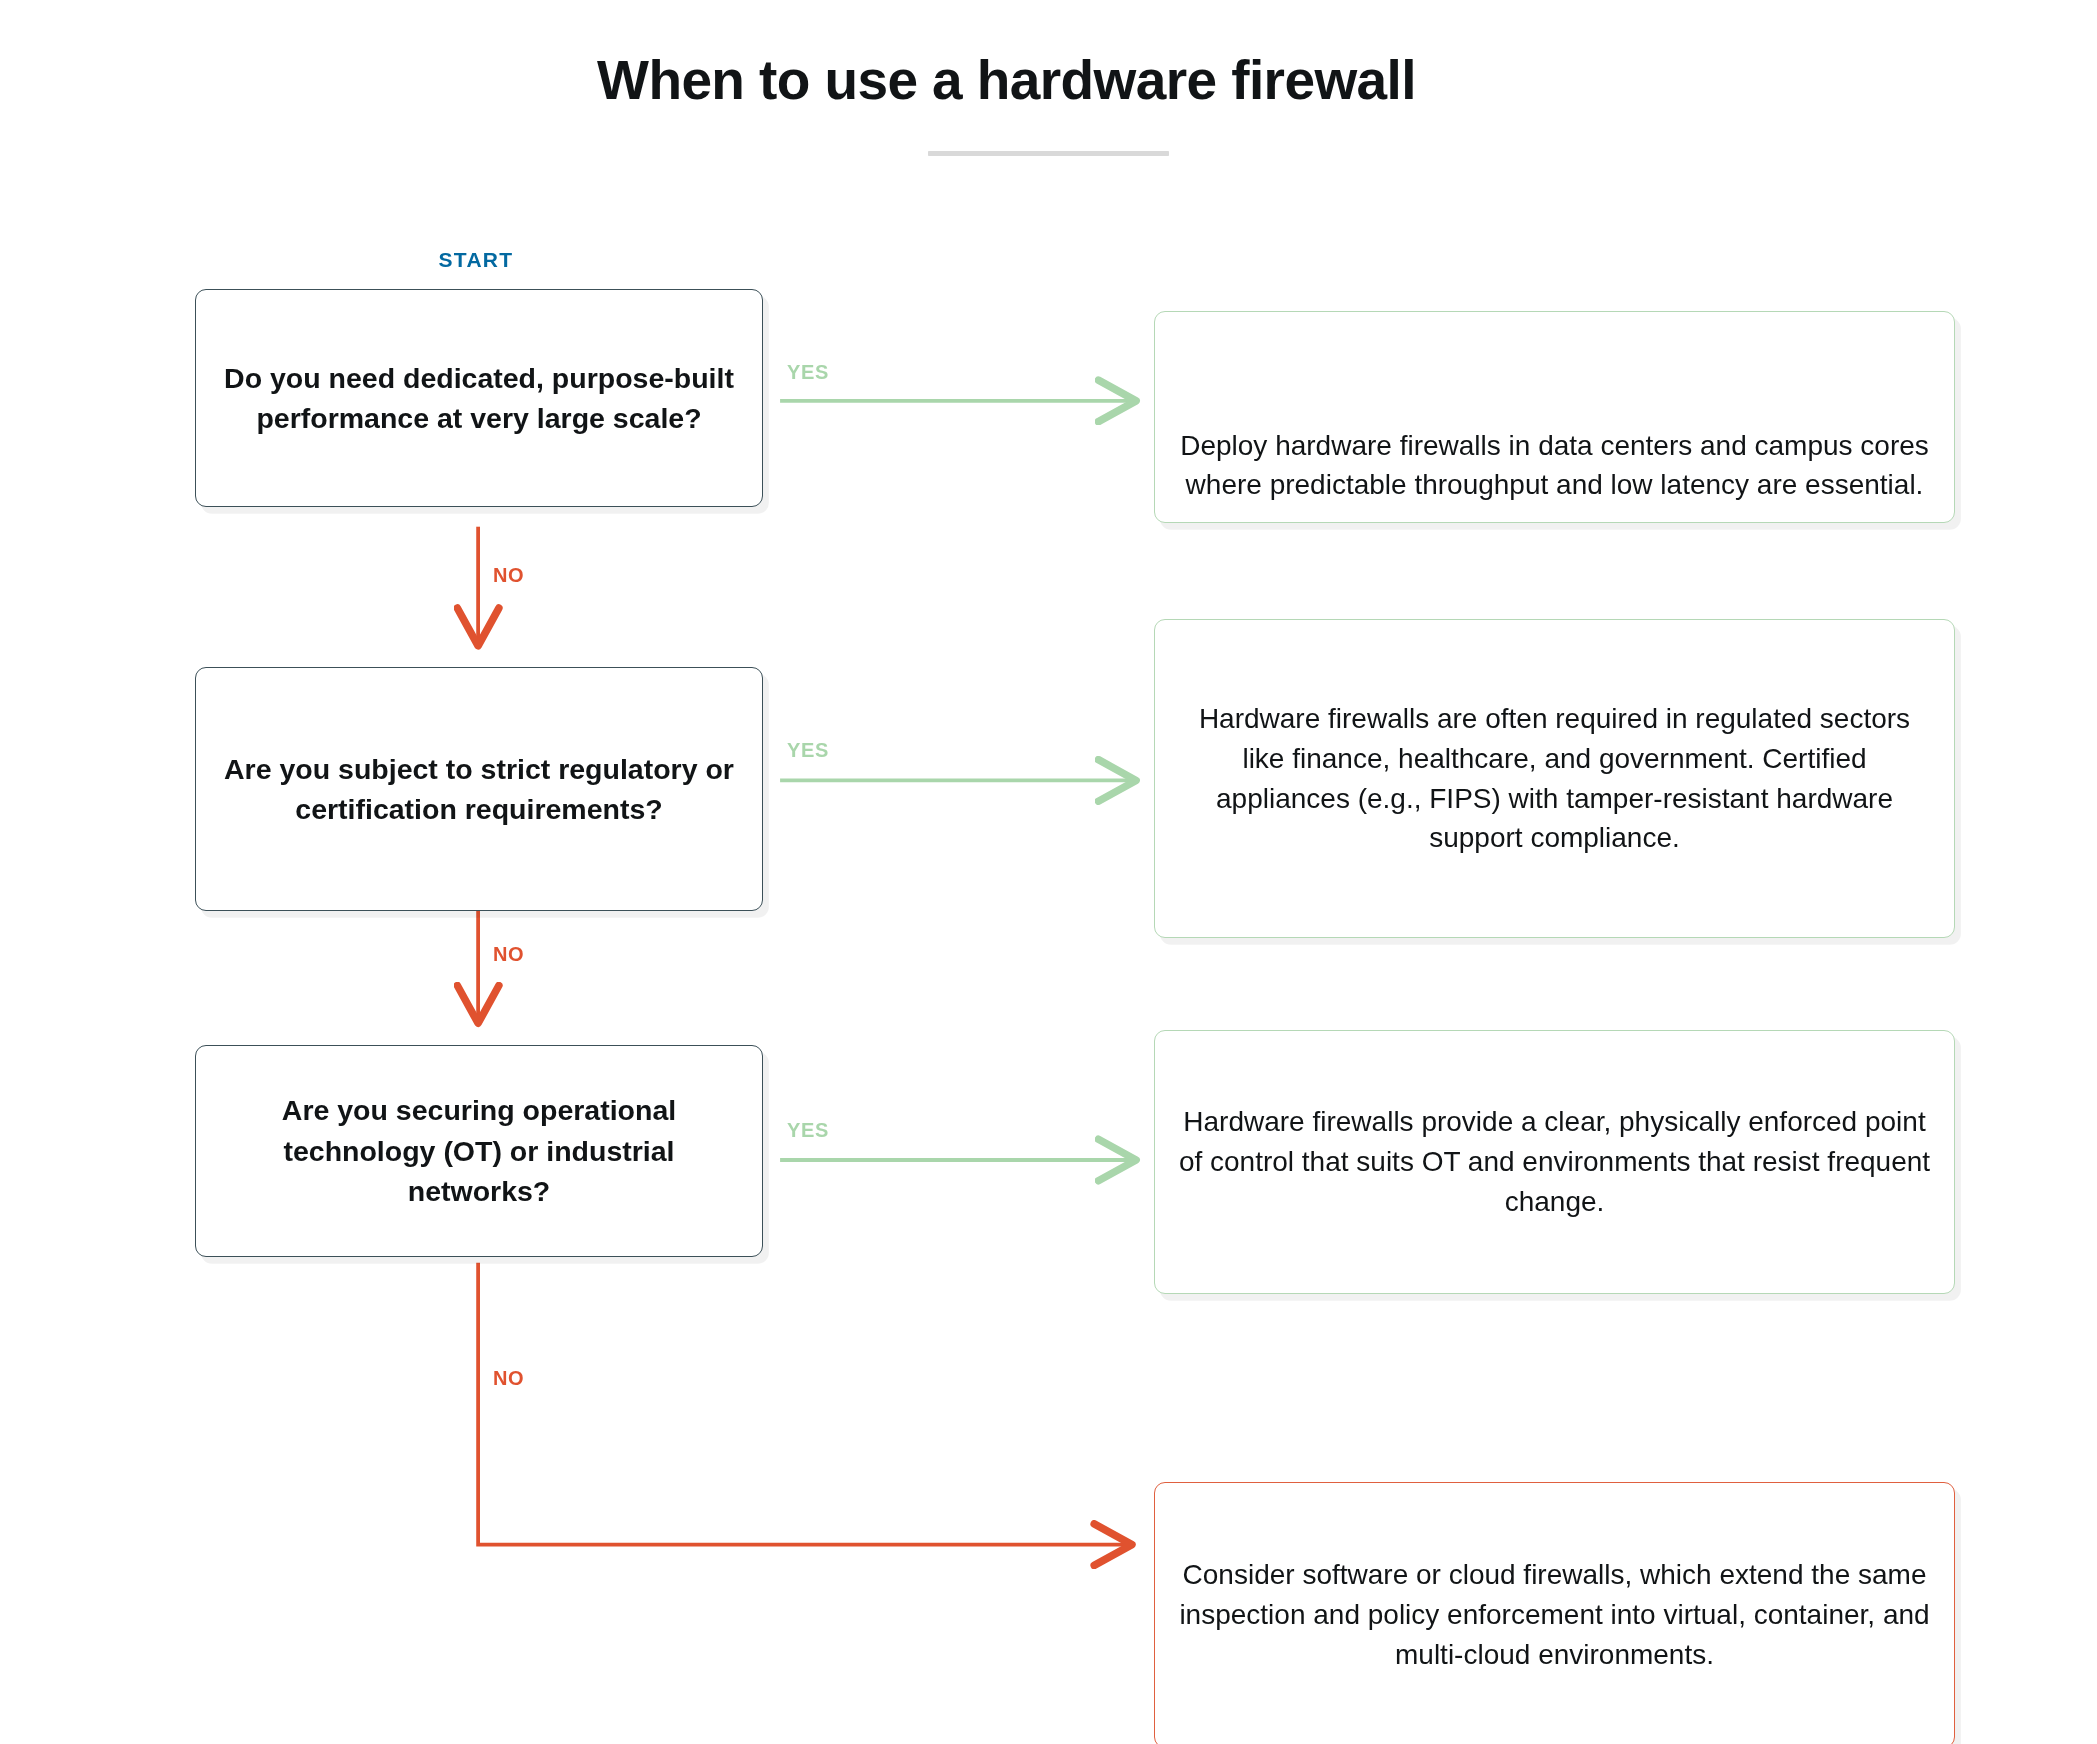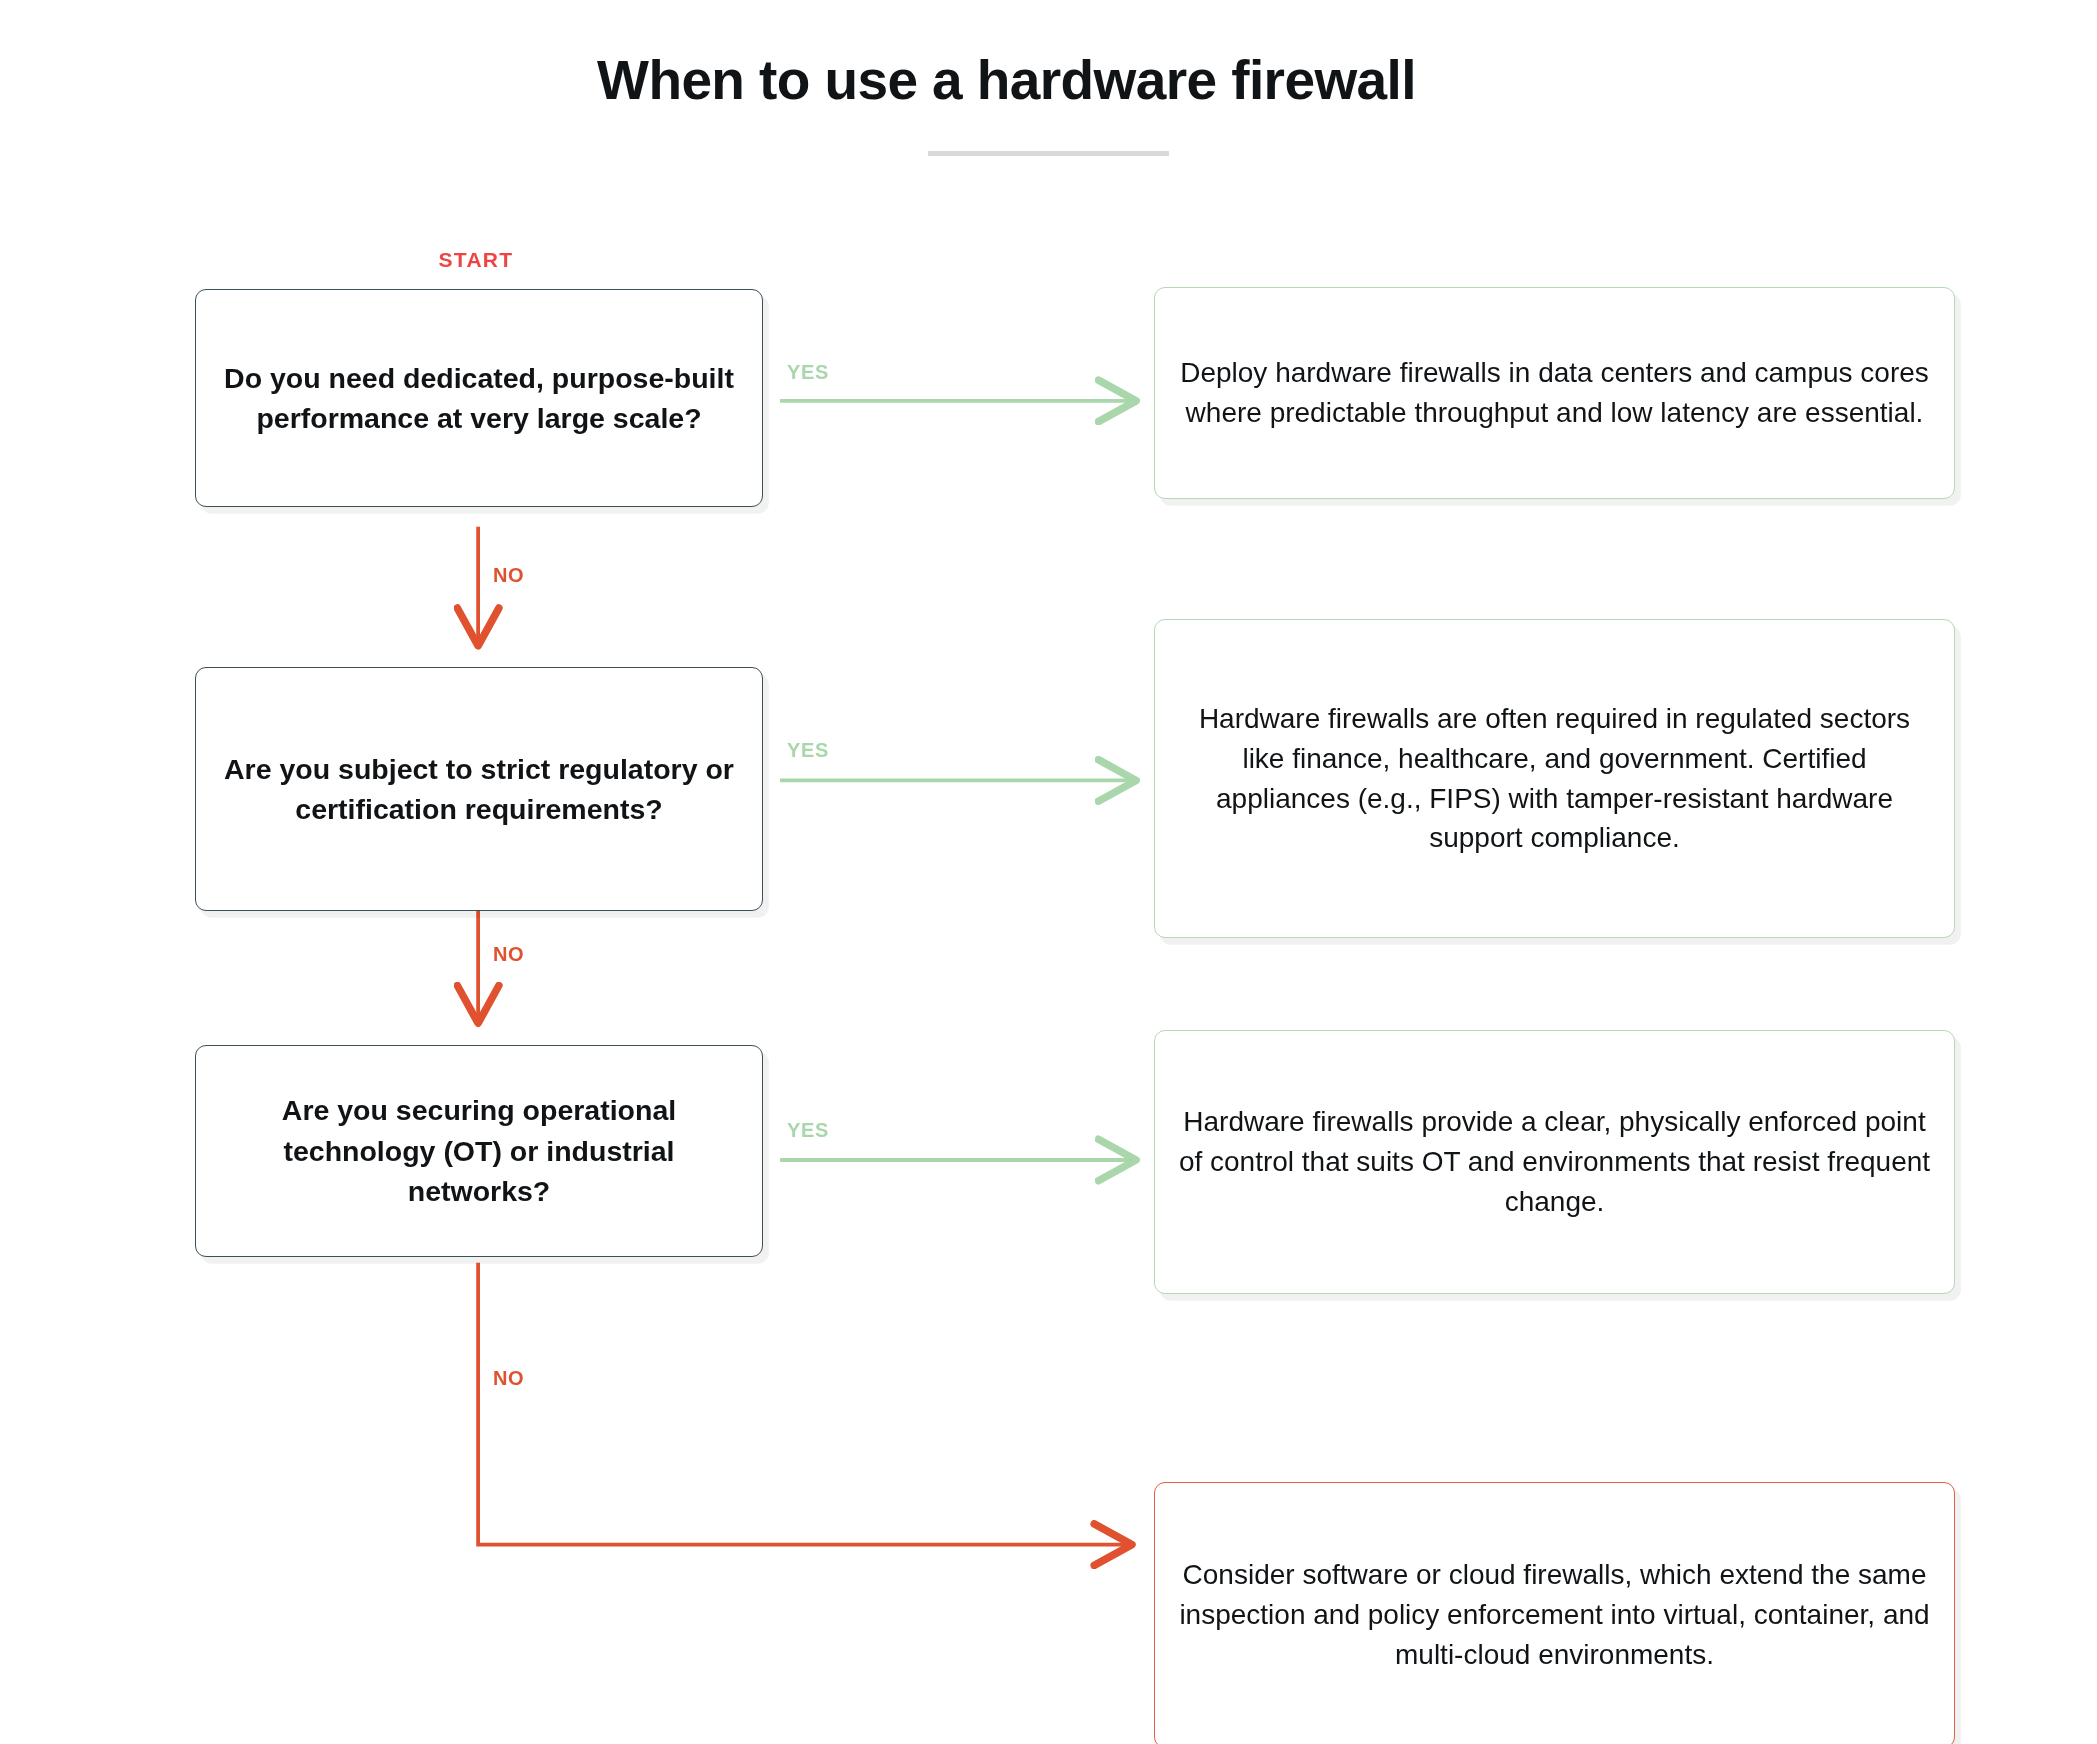--- a/index.html
+++ b/index.html
@@ -39,21 +39,21 @@
     box-shadow:5.9px 6.7px 0 0 rgba(0,0,0,0.055);
   }
   .outcome-red{
     border:1.7px solid #e0603f;
     box-shadow:5.9px 6.7px 0 0 rgba(0,0,0,0.055);
   }
 
   
   #start-label{
     position:absolute;left:371px;top:248px;width:210px;text-align:center;
-    font-size:21px;font-weight:700;color:#ef4444;letter-spacing:1.3px;
+    font-size:21px;font-weight:700;color:#0369a1;letter-spacing:1.3px;
   }
 
   
   .edge-label{
     position:absolute;font-size:20px;font-weight:700;letter-spacing:0.6px;
   }
   .lbl-yes{color:#a9d6ab;}
   .lbl-no{color:#e0522f;}
 
   
@@ -104,21 +104,21 @@
 </div>
 
 <div class="node decision" style="left:195px;top:667px;width:568px;height:244px;">
   <span class="node-text">Are you subject to strict regulatory or certification requirements?</span>
 </div>
 
 <div class="node decision" style="left:195px;top:1045px;width:568px;height:212px;">
   <span class="node-text">Are you securing operational technology (OT) or industrial networks?</span>
 </div>
 
-<div class="node outcome-green" style="left:1154px;top:287px;width:801px;height:212px;">
+<div class="node outcome-green" style="left:1154px;top:311px;width:801px;height:212px;align-items:flex-end;">
   <span class="node-text">Deploy hardware firewalls in data centers and campus cores where predictable throughput and low latency are essential.</span>
 </div>
 
 <div class="node outcome-green" style="left:1154px;top:619px;width:801px;height:319px;">
   <span class="node-text">Hardware firewalls are often required in regulated sectors like finance, healthcare, and government. Certified appliances (e.g., FIPS) with tamper-resistant hardware support compliance.</span>
 </div>
 
 <div class="node outcome-green" style="left:1154px;top:1030px;width:801px;height:264px;">
   <span class="node-text">Hardware firewalls provide a clear, physically enforced point of control that suits OT and environments that resist frequent change.</span>
 </div>

